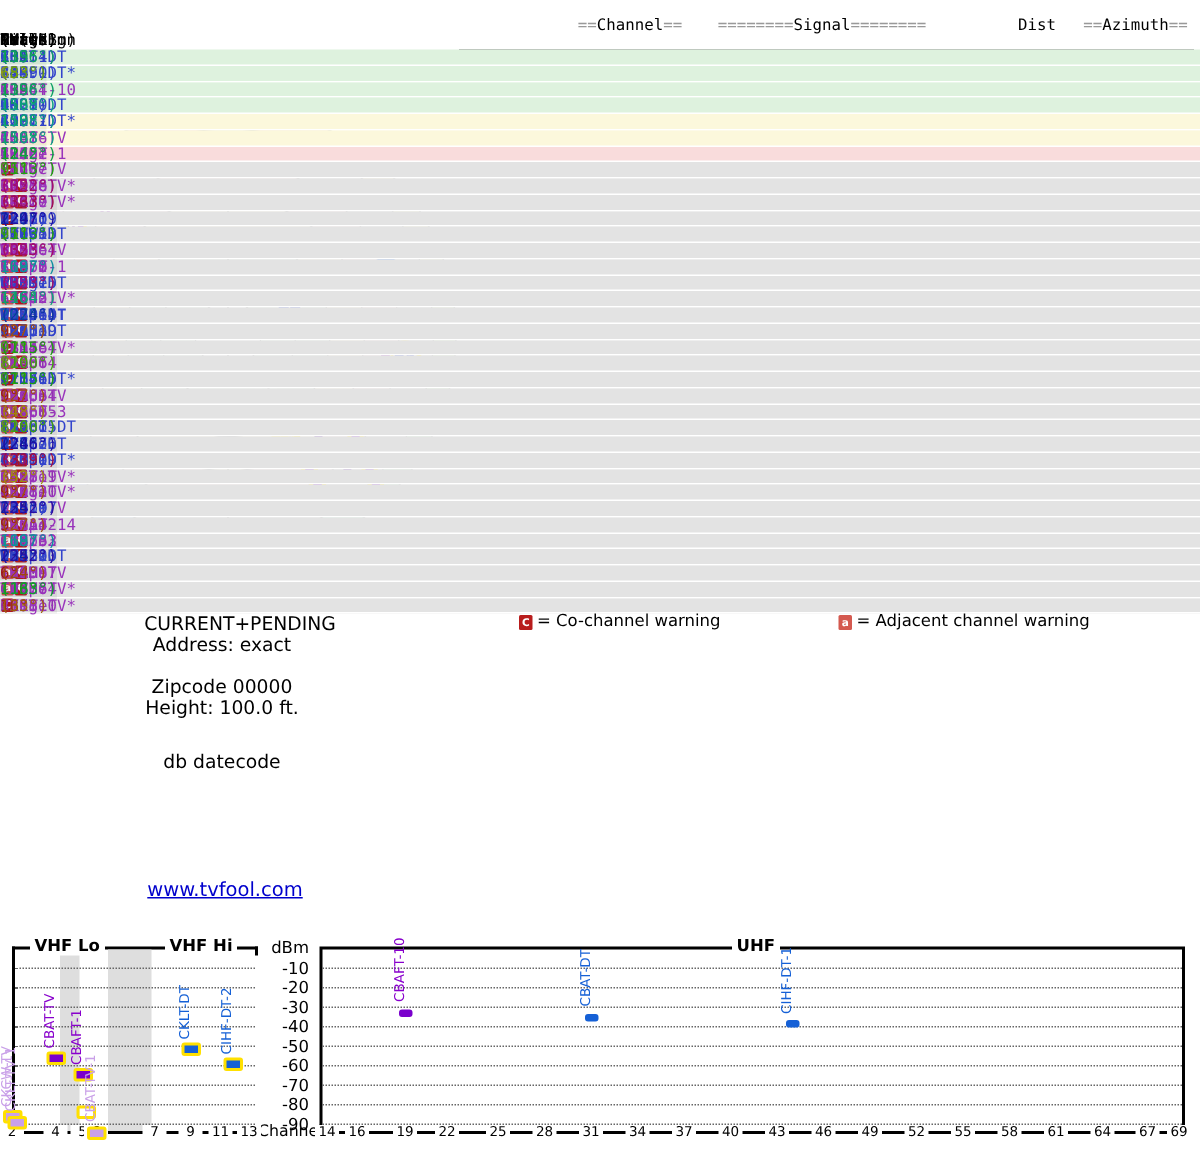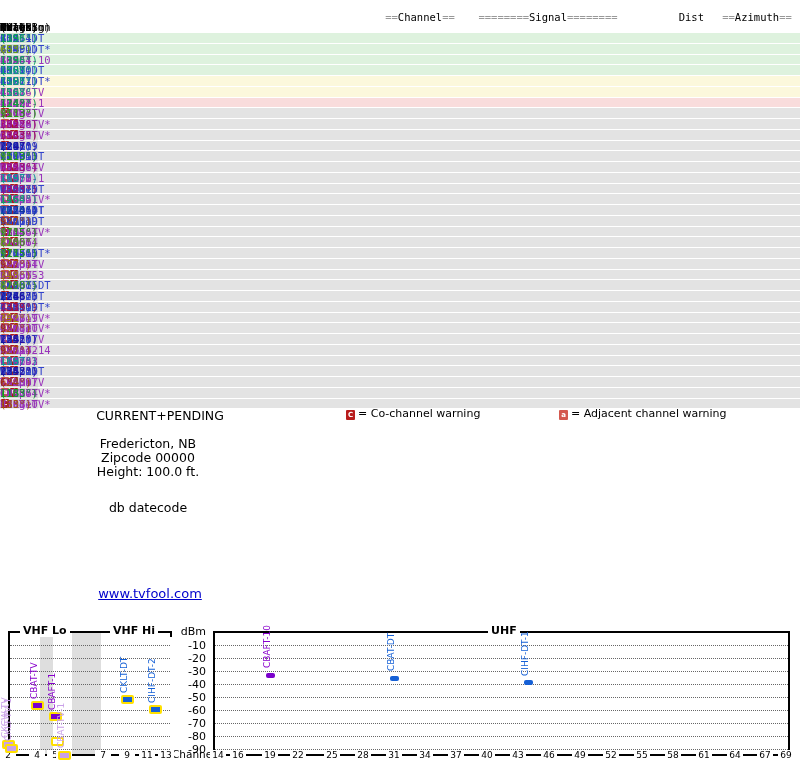--- a/index.html
+++ b/index.html
@@ -126,21 +126,21 @@
       <text x="257" y="237" fill="#9933bb" text-anchor="middle" style="font:bold 11px &quot;DejaVu Sans&quot;,sans-serif;paint-order:stroke;stroke:#ffffff;stroke-width:2px;stroke-opacity:0.55">2</text>
       <text x="270" y="238" fill="#3344cc" text-anchor="middle" style="font:bold 11px &quot;DejaVu Sans&quot;,sans-serif;paint-order:stroke;stroke:#ffffff;stroke-width:2px;stroke-opacity:0.55">29</text>
       <text x="70" y="144" fill="#9933bb" text-anchor="middle" style="font:bold 11px &quot;DejaVu Sans&quot;,sans-serif;paint-order:stroke;stroke:#ffffff;stroke-width:2px;stroke-opacity:0.55">6</text>
       <text x="49" y="157" fill="#ffffff" text-anchor="middle" style="font: bold 11px &quot;DejaVu Sans&quot;, sans-serif; paint-order: stroke; stroke: rgb(85, 85, 85); stroke-width: 1px; stroke-opacity: 0.55;">8</text>
       <text x="60" y="166" fill="#9933bb" text-anchor="middle" style="font:bold 11px &quot;DejaVu Sans&quot;,sans-serif;paint-order:stroke;stroke:#ffffff;stroke-width:2px;stroke-opacity:0.55">3</text>
       <text x="63" y="303" fill="#3344cc" text-anchor="middle" style="font:bold 11px &quot;DejaVu Sans&quot;,sans-serif;paint-order:stroke;stroke:#ffffff;stroke-width:2px;stroke-opacity:0.55">2</text>
     </svg>
 
   <div class="abs ctr sc-head" style="left:78px;top:384px;width:140px">Search Criteria</div>
   <div class="abs ctr sc-line" style="left:50px;top:408px;width:220px">CURRENT+PENDING</div>
-  <div class="abs ctr sc-line" style="left:38px;top:436px;width:220px">Fredericton, NB</div>
+  <div class="abs ctr sc-line" style="left:38px;top:422px;width:220px">Address: exact</div>
   <div class="abs ctr sc-line" style="left:38px;top:450px;width:220px">Zipcode 00000</div>
   <div class="abs ctr sc-line" style="left:38px;top:464px;width:220px">Height: 100.0 ft.</div>
   <div class="abs ctr sc-line" style="left:38px;top:500px;width:220px">db datecode</div>
 
   <a class="abs ctr linky" style="left:60px;top:586px;width:180px">www.tvfool.com</a>
 
   <div id="tablewrap">
     <div id="thead1">
         <div class="thl" style="left: 382px; top: 12px; width: 76px; text-align: center;"><span class="eq">==</span>Channel<span class="eq">==</span></div>
         <div class="thl" style="left: 478px; top: 12px; width: 140px; text-align: center;"><span class="eq">========</span>Signal<span class="eq">========</span></div>

